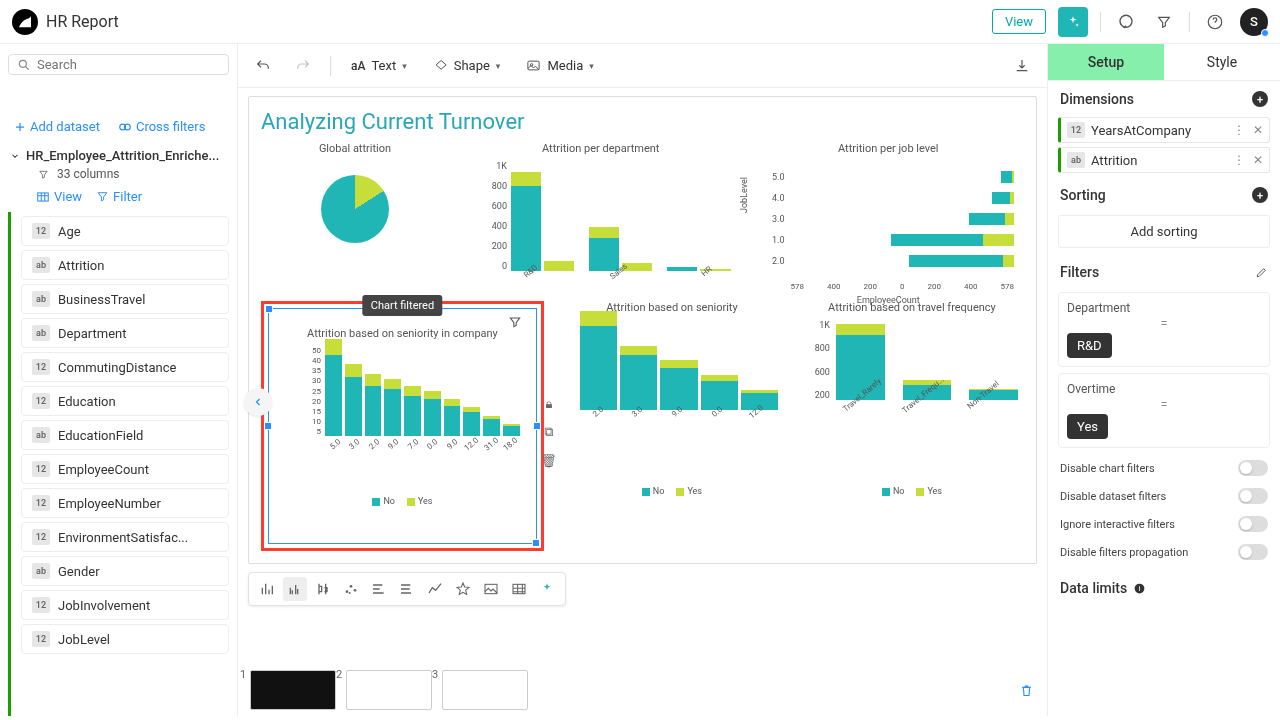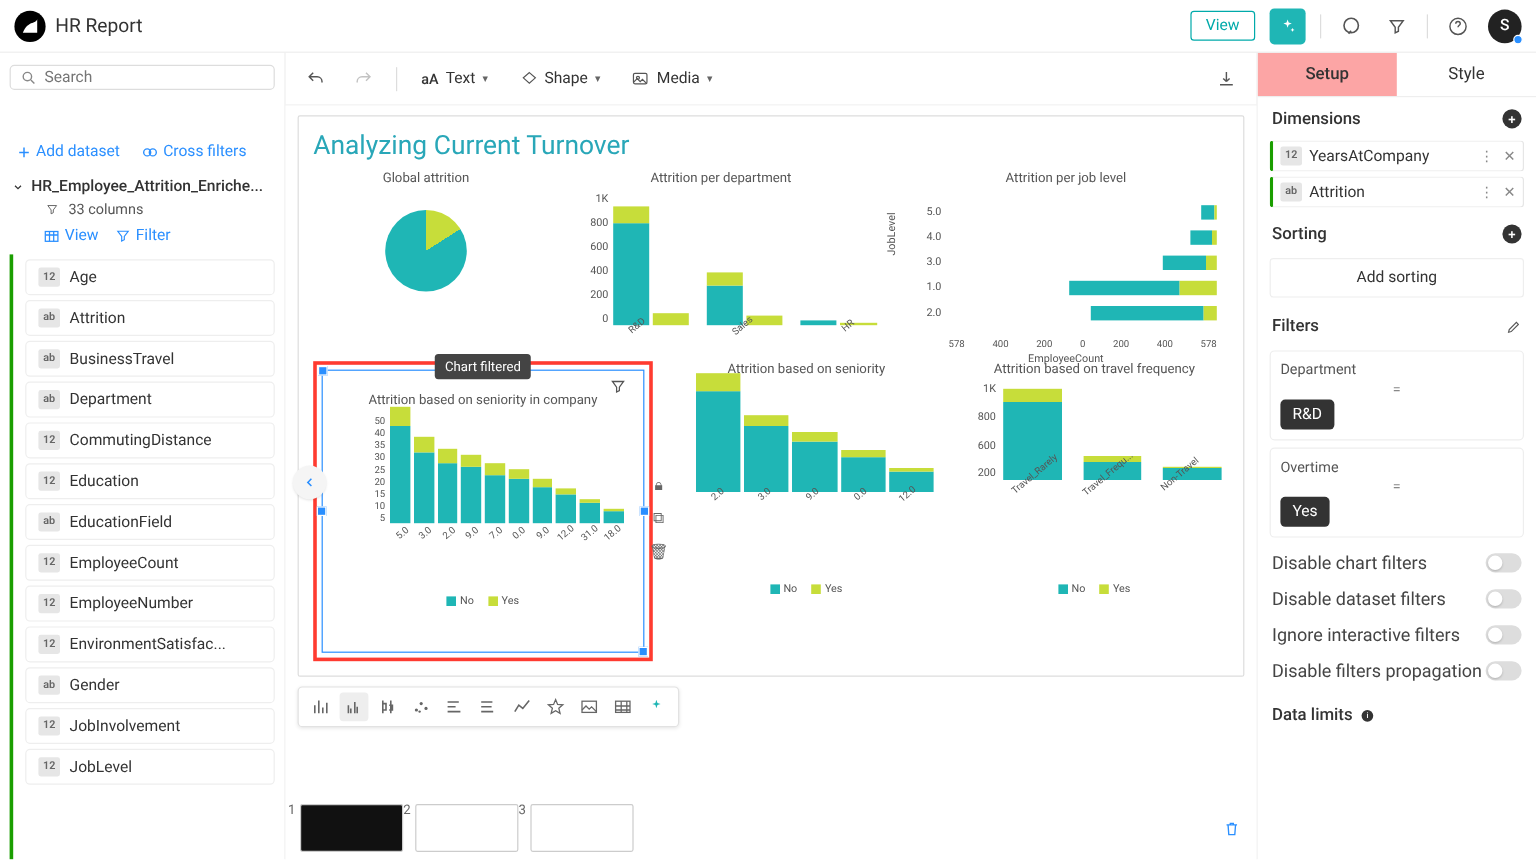--- a/index.html
+++ b/index.html
@@ -91,31 +91,31 @@
 .thumb-num { position: absolute; top: -2px; left: -10px; font-size: 11px; color: #666; }
 .del-ic { width: 16px; height: 16px; color: #2a8fff; margin-left: auto; display: flex; align-items: center; }
 
 
 .page-chev { position: absolute; left: 6px; top: 50%; transform: translateY(-50%); width: 28px; height: 28px; border-radius: 50%; background: #f5f5f5; display: flex; align-items: center; justify-content: center; color: #2a8fff; cursor: pointer; z-index: 5; box-shadow: 0 1px 2px rgba(0,0,0,0.1); }
 
 
 .right-panel { width: 232px; padding: 0; overflow-y: auto; }
 .tabs { display: flex; border-bottom: 1px solid #eee; }
 .tabs .tab { flex: 1; text-align: center; padding: 10px 0; font-size: 14px; cursor: pointer; }
-.tabs .tab.active { background: #fca5a5; font-weight: 500; }
+.tabs .tab.active { background: #86efac; font-weight: 500; }
 .section-h { display: flex; align-items: center; justify-content: space-between; padding: 10px 12px 6px 12px; font-size: 14px; font-weight: 500; }
 .plus-circ { width: 16px; height: 16px; border-radius: 50%; background: #333; color: #fff; display: inline-flex; align-items: center; justify-content: center; font-size: 11px; cursor: pointer; }
 .dim-chip { display: flex; align-items: center; gap: 6px; margin: 4px 10px; border: 1px solid #e6e6e6; border-left: 3px solid #1a9e00; border-radius: 3px; padding: 4px 6px; font-size: 13px; }
 .dim-chip .ops { margin-left: auto; display: flex; gap: 8px; color: #888; font-size: 12px; }
 .add-sorting-btn { display: block; text-align: center; padding: 8px; border: 1px solid #eee; margin: 6px 10px; border-radius: 3px; font-size: 13px; color: #333; cursor: pointer; }
 .filter-group { border: 1px solid #eee; border-radius: 4px; margin: 6px 10px; padding: 8px; }
 .filter-field { font-size: 12px; color: #555; }
 .filter-eq { text-align: center; color: #888; padding: 2px 0; font-size: 12px; }
 .filter-val { display: inline-block; background: #333; color: #fff; padding: 5px 10px; border-radius: 4px; font-size: 13px; }
-.toggle-row { display: flex; align-items: center; justify-content: space-between; padding: 6px 12px; font-size: 15px; color: #444; }
+.toggle-row { display: flex; align-items: center; justify-content: space-between; padding: 6px 12px; font-size: 11px; color: #444; }
 .toggle { width: 30px; height: 16px; border-radius: 8px; background: #ddd; position: relative; cursor: pointer; }
 .toggle::after { content: ""; position: absolute; width: 12px; height: 12px; border-radius: 50%; background: #fff; top: 2px; left: 2px; box-shadow: 0 1px 2px rgba(0,0,0,0.2); }
 
 
 .hbars { position: absolute; left: 38px; right: 10px; top: 6px; bottom: 20px; display: flex; flex-direction: column; justify-content: space-around; }
 .hrow { display: flex; align-items: center; height: 12px; }
 .hrow .neg { margin-left: auto; height: 100%; }
 .hrow .pos { height: 100%; }
 .hx { position: absolute; left: 38px; right: 10px; bottom: 0; display: flex; justify-content: space-between; font-size: 8px; color: #555; }
 .hy { position: absolute; left: 0; top: 6px; bottom: 20px; display: flex; flex-direction: column; justify-content: space-around; font-size: 9px; color: #555; width: 32px; text-align: right; }

